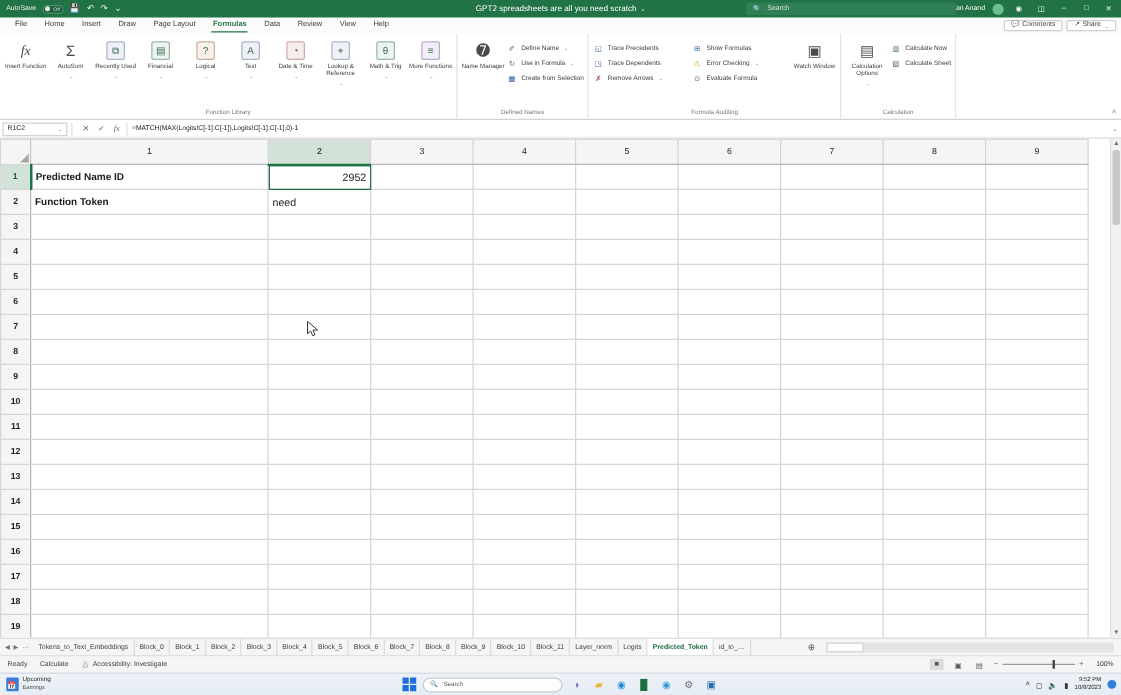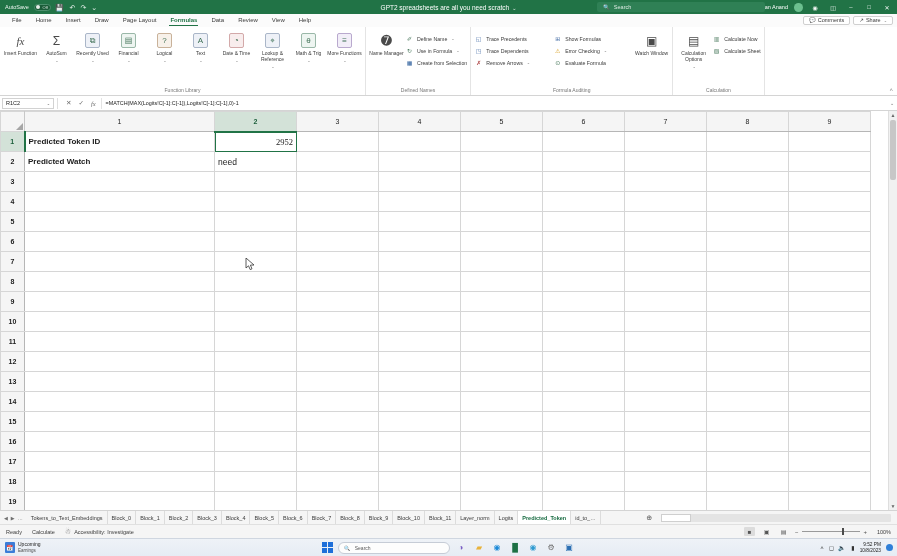--- a/index.html
+++ b/index.html
@@ -156,21 +156,21 @@
     background: #f5f5f5; text-align: center; width: 24px; font-size: 7.5px;
     color: #444; border-right: .5px solid #b6b6b6 !important;
   }
   .rowhead.sel { background: #d3e2d8; color: #1b5e3a; font-weight: bold;
     border-right: 2px solid #217346 !important; }
   td.cell { padding: 0 3px; overflow: hidden; white-space: nowrap; }
   td.cell.label { font-weight: bold; font-size: 8px; }
   td.cell.num { text-align: right; font-size: 8.5px; }
   td.cell.txt { text-align: left; font-size: 8.5px; }
   td.cell.active {
-    outline: 1.5px solid #217346; outline-offset: -1.5px; position: relative; font-family: Liberation Serif, serif;
+    outline: 1.5px solid #217346; outline-offset: -1.5px; position: relative;
   }
   .fillhandle {
     position: absolute; right: -2px; bottom: -2px; width: 3.5px; height: 3.5px;
     background: #217346; border: .5px solid #fff;
   }
   .cursor-overlay {
     position: absolute; left: 245px; top: 146px; width: 13px; height: 13px;
     pointer-events: none;
   }
   .scroll-v {
@@ -489,33 +489,33 @@
           <th class="colhead" style="width:82px;">5</th>
           <th class="colhead" style="width:82px;">6</th>
           <th class="colhead" style="width:82px;">7</th>
           <th class="colhead" style="width:82px;">8</th>
           <th class="colhead" style="width:82px;">9</th>
         </tr>
       </thead>
       <tbody>
           <tr>
             <th class="rowhead sel">1</th>
-            <td class="cell label" style="width: 190px;">Predicted Token ID</td>
+            <td class="cell label" style="width: 190px;">Predicted Name ID</td>
             <td class="cell num active" style="width: 82px;">2952<span class="fillhandle"></span></td>
             <td class="cell" style="width: 82px;"></td>
             <td class="cell" style="width: 82px;"></td>
             <td class="cell" style="width: 82px;"></td>
             <td class="cell" style="width: 82px;"></td>
             <td class="cell" style="width: 82px;"></td>
             <td class="cell" style="width: 82px;"></td>
             <td class="cell" style="width: 82px;"></td>
           </tr>
           <tr>
             <th class="rowhead">2</th>
-            <td class="cell label" style="width: 190px;">Predicted Watch</td>
+            <td class="cell label" style="width: 190px;">Function Token</td>
             <td class="cell txt" style="width: 82px;">need</td>
             <td class="cell" style="width: 82px;"></td>
             <td class="cell" style="width: 82px;"></td>
             <td class="cell" style="width: 82px;"></td>
             <td class="cell" style="width: 82px;"></td>
             <td class="cell" style="width: 82px;"></td>
             <td class="cell" style="width: 82px;"></td>
             <td class="cell" style="width: 82px;"></td>
           </tr>
           <tr>

